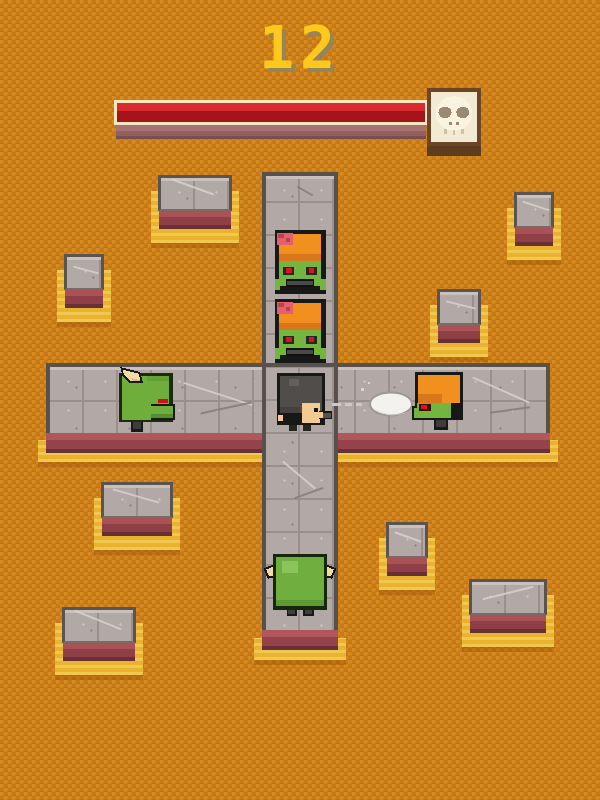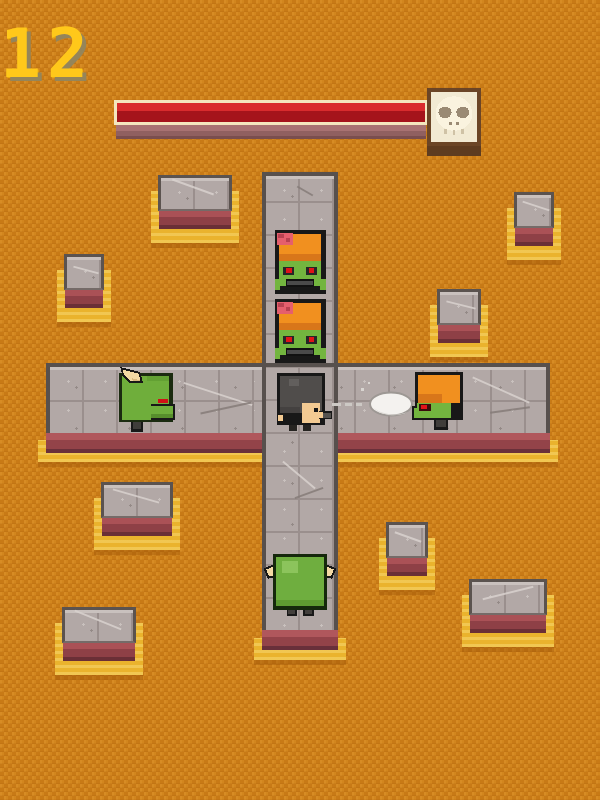--- a/index.html
+++ b/index.html
@@ -10,22 +10,22 @@
     background-color:#d2861e;
     background-image:
       repeating-linear-gradient(0deg, rgba(140,70,0,.10) 0 1px, transparent 1px 4px),
       conic-gradient(from 0deg, #c87a16 0 25%, transparent 25% 50%, #c87a16 50% 75%, transparent 75%),
       repeating-linear-gradient(90deg, rgba(255,195,95,.10) 0 2px, transparent 2px 4px);
     background-size:8px 8px,8px 8px,8px 8px;
     image-rendering:pixelated;
   }
   
   .score{
-    position:absolute;left:0;top:14px;width:100%;z-index:9;
-    font-size:68px;font-weight:bold;letter-spacing:6px;color:#ffc81a;
+    position:absolute;left:0;top:14px;width:100%;text-align:center;z-index:9;
+    font-size:58px;font-weight:bold;letter-spacing:6px;color:#ffc81a;
     text-shadow:4px 4px 0 #95855a, 1px 1px 0 #e8a90e;
   }
   .hb{position:absolute;left:114px;top:100px;width:314px;height:42px;z-index:8;}
   .hb-frame{position:absolute;left:0;top:0;width:100%;height:25px;
     border:3px solid #f4e6be;background:linear-gradient(#d92b2d 0 42%,#a5141b 42%);}
   .hb-base{position:absolute;left:2px;right:2px;top:25px;height:14px;
     background:linear-gradient(#a87272 0 50%,#906060 50%);border-bottom:3px solid #7a4e4e;}
   .skull-box{position:absolute;left:427px;top:88px;width:54px;height:58px;z-index:8;
     background:#f2ead3;border:4px solid #6b4526;box-shadow:0 10px 0 0 #5e3c20;}
   

